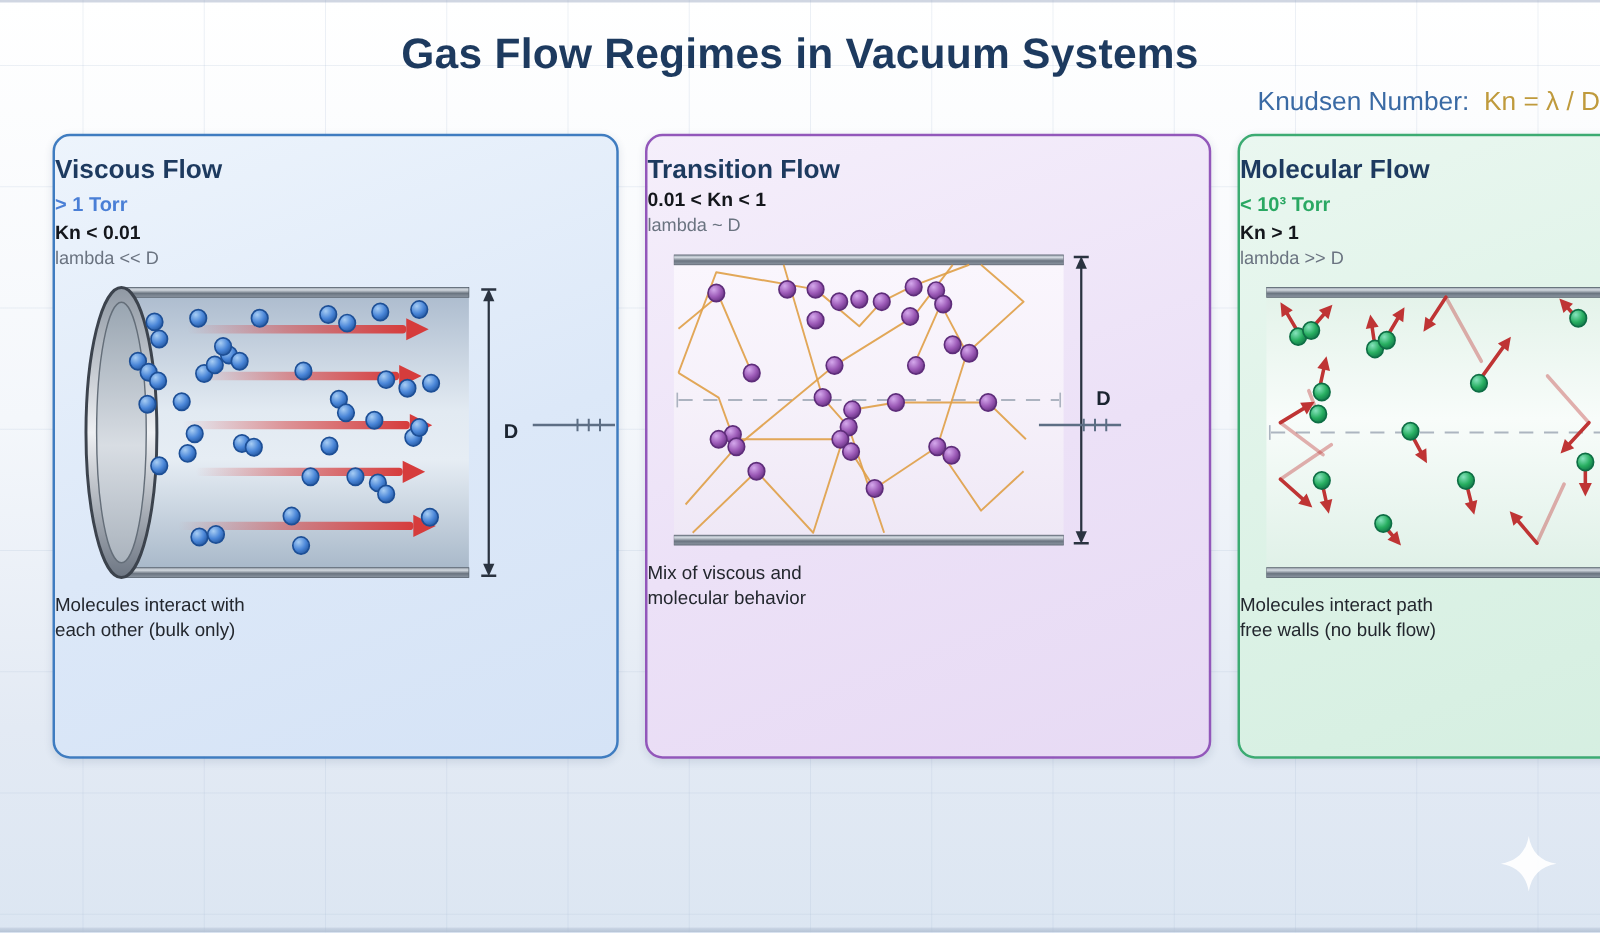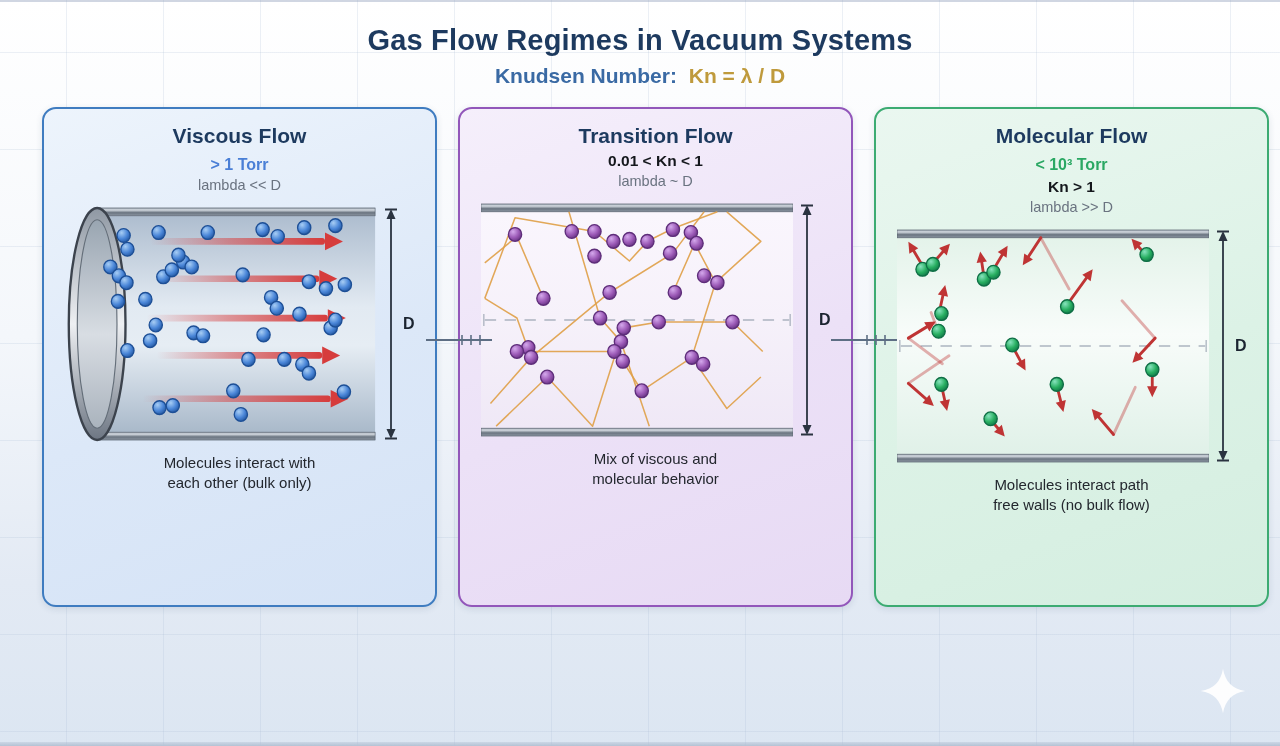--- a/index.html
+++ b/index.html
@@ -10,28 +10,28 @@
       linear-gradient(to right, rgba(170,188,212,0.22) 1px, transparent 1px),
       linear-gradient(to bottom, rgba(170,188,212,0.22) 1px, transparent 1px),
       linear-gradient(to bottom, #ffffff 0%, #f4f7fb 45%, #e3eaf4 78%, #dce6f2 100%);
     background-size:97px 97px, 97px 97px, 100% 100%;
     background-position:-31px -45px, -31px -45px, 0 0;
   }
   .top-edge{position:absolute;top:0;left:0;right:0;height:2px;background:rgba(150,165,190,0.45);}
   .bottom-edge{position:absolute;bottom:0;left:0;right:0;height:4px;
     background:linear-gradient(to bottom, rgba(155,170,195,0.25), #b4c2d4);}
   .header{position:absolute;top:24px;left:0;width:100%;text-align:center;}
-  .page-title{font-size:29px;font-weight:bold;color:#1d3a5f;letter-spacing:0.2px;}
-  .subtitle{font-size:21px;font-weight:bold;margin-top:7px;}
+  .page-title{font-size:34px;font-weight:bold;color:#1d3a5f;letter-spacing:0.2px;}
+  .subtitle{font-size:21px;font-weight:normal;margin-top:7px;text-align:right;}
   .subtitle .k{color:#3a6aa4;}
   .subtitle .f{color:#bf9a3c;margin-left:6px;}
   .note{font-size:14.5px;color:#6a7280;margin-top:4px;}
   .panels{position:absolute;top:107px;left:42px;display:flex;gap:21px;}
-  .panel{width:395px;height:500px;border-radius:14px;border:2px solid;box-sizing:border-box;
-    text-align:center;position:relative;box-shadow:0 2px 7px rgba(30,58,92,0.12);}
+  .panel{width:453px;height:500px;border-radius:14px;border:2px solid;box-sizing:border-box;
+    position:relative;box-shadow:0 2px 7px rgba(30,58,92,0.12);}
   .panel.p0{border-color:#3f7cc0;background:linear-gradient(160deg,#edf4fc 0%,#dce8f8 55%,#d5e3f6 100%);}
   .panel.p1{border-color:#9257ba;background:linear-gradient(160deg,#f5effb 0%,#ece1f7 55%,#e7daf4 100%);}
   .panel.p2{border-color:#3cab72;background:linear-gradient(160deg,#eaf7f0 0%,#dcf2e6 55%,#d4eee0 100%);}
   .panel-title{margin-top:15px;font-size:21px;font-weight:bold;color:#1d3a5f;}
   .pressure{margin-top:8px;font-size:16px;font-weight:bold;}
   .p0 .pressure{color:#4a7fd6;}
   .p1 .pressure{color:#9b4dc8;}
   .p2 .pressure{color:#2aa863;}
   .kn{margin-top:4px;font-size:15.5px;font-weight:bold;color:#14171c;}
   .lambda{margin-top:3px;font-size:14.5px;color:#6a7380;}
@@ -56,20 +56,21 @@
       <span class="k">Knudsen Number:</span>
       <span class="f">Kn = λ / D</span>
     </div>
   </div>
 
   <div class="panels">
 
     <div class="panel p0">
       <div class="panel-title">Viscous Flow</div>
       <div class="pressure">&gt; 1 Torr</div>
+      <div class="kn">Kn &lt; 0.01</div>
       <div class="lambda">lambda &lt;&lt; D</div>
       <div class="illus-row">
         <svg class="illus" viewBox="0 0 330 240" preserveAspectRatio="none">
             <defs>
               <linearGradient id="wg0" x1="0" y1="0" x2="0" y2="1">
                 <stop offset="0" stop-color="#9aa4af" stop-opacity="1"></stop>
                 <stop offset="0.25" stop-color="#d3d9e0" stop-opacity="1"></stop>
                 <stop offset="0.6" stop-color="#6a7480" stop-opacity="1"></stop>
                 <stop offset="1" stop-color="#8d97a3" stop-opacity="1"></stop>
               </linearGradient>

